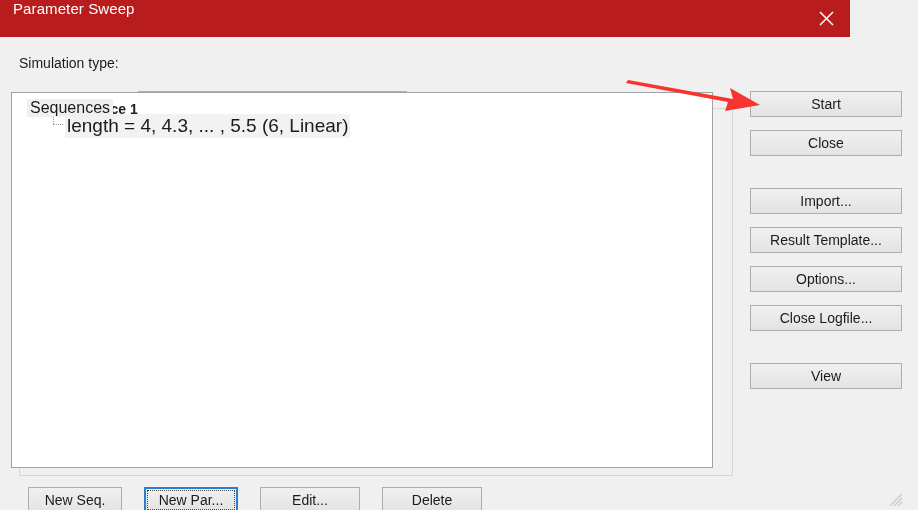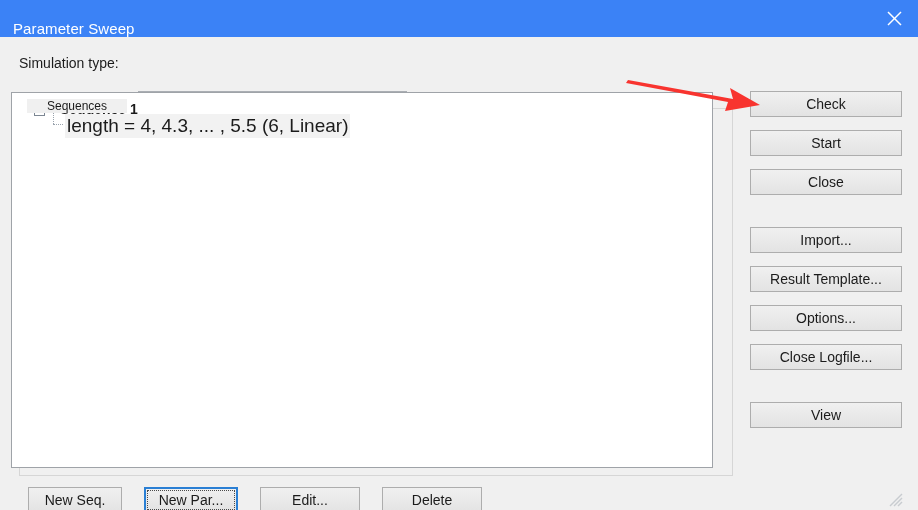--- a/index.html
+++ b/index.html
@@ -21,25 +21,25 @@
     height: 510px;
     background: #f0f0f0;
     box-sizing: border-box;
     overflow: hidden;
   }
 
   
   #titlebar {
     position: absolute;
     left: 0; top: 0;
-    width: 918px;
+    width: 850px;
     height: 37px;
-    background: #3b82f6;
-    display: flex;
-    align-items: flex-end;
+    background: #b91c1c;
+    display: flex;
+    align-items: flex-start;
   }
   #title-text {
     margin-left: 13px;
     color: #ffffff;
     font-size: 15px;
     letter-spacing: 0.1px;
     white-space: nowrap;
   }
   #close-button {
     position: absolute;
@@ -116,22 +116,22 @@
     left: 0; top: 9px;
     width: 714px;
     height: 368px;
     border: 1px solid #d6d6d6;
     box-sizing: border-box;
   }
   #sequences-legend {
     position: absolute;
     left: 8px; top: 0;
     background: #f0f0f0;
-    padding: 0 20px;
-    font-size: 12px;
+    padding: 0 3px;
+    font-size: 16px;
     color: #1b1b1b;
     white-space: nowrap;
     z-index: 2;
   }
 
   
   #sequences-list {
     position: absolute;
     left: 11px; top: 55px;
     width: 702px;
@@ -340,21 +340,20 @@
     </div>
 
     <div id="bottom-buttons">
       <div class="btn btn-bottom" id="btn-new-seq">New Seq.</div>
       <div class="btn btn-bottom" id="btn-new-par">New Par...</div>
       <div class="btn btn-bottom" id="btn-edit">Edit...</div>
       <div class="btn btn-bottom" id="btn-delete">Delete</div>
     </div>
 
     <div id="side-buttons">
-      <div class="btn btn-side">Check</div>
       <div class="btn btn-side">Start</div>
       <div class="btn btn-side gap-after">Close</div>
       <div class="btn btn-side">Import...</div>
       <div class="btn btn-side">Result Template...</div>
       <div class="btn btn-side">Options...</div>
       <div class="btn btn-side gap-after">Close Logfile...</div>
       <div class="btn btn-side">View</div>
     </div>
 
     <div id="resize-grip">

